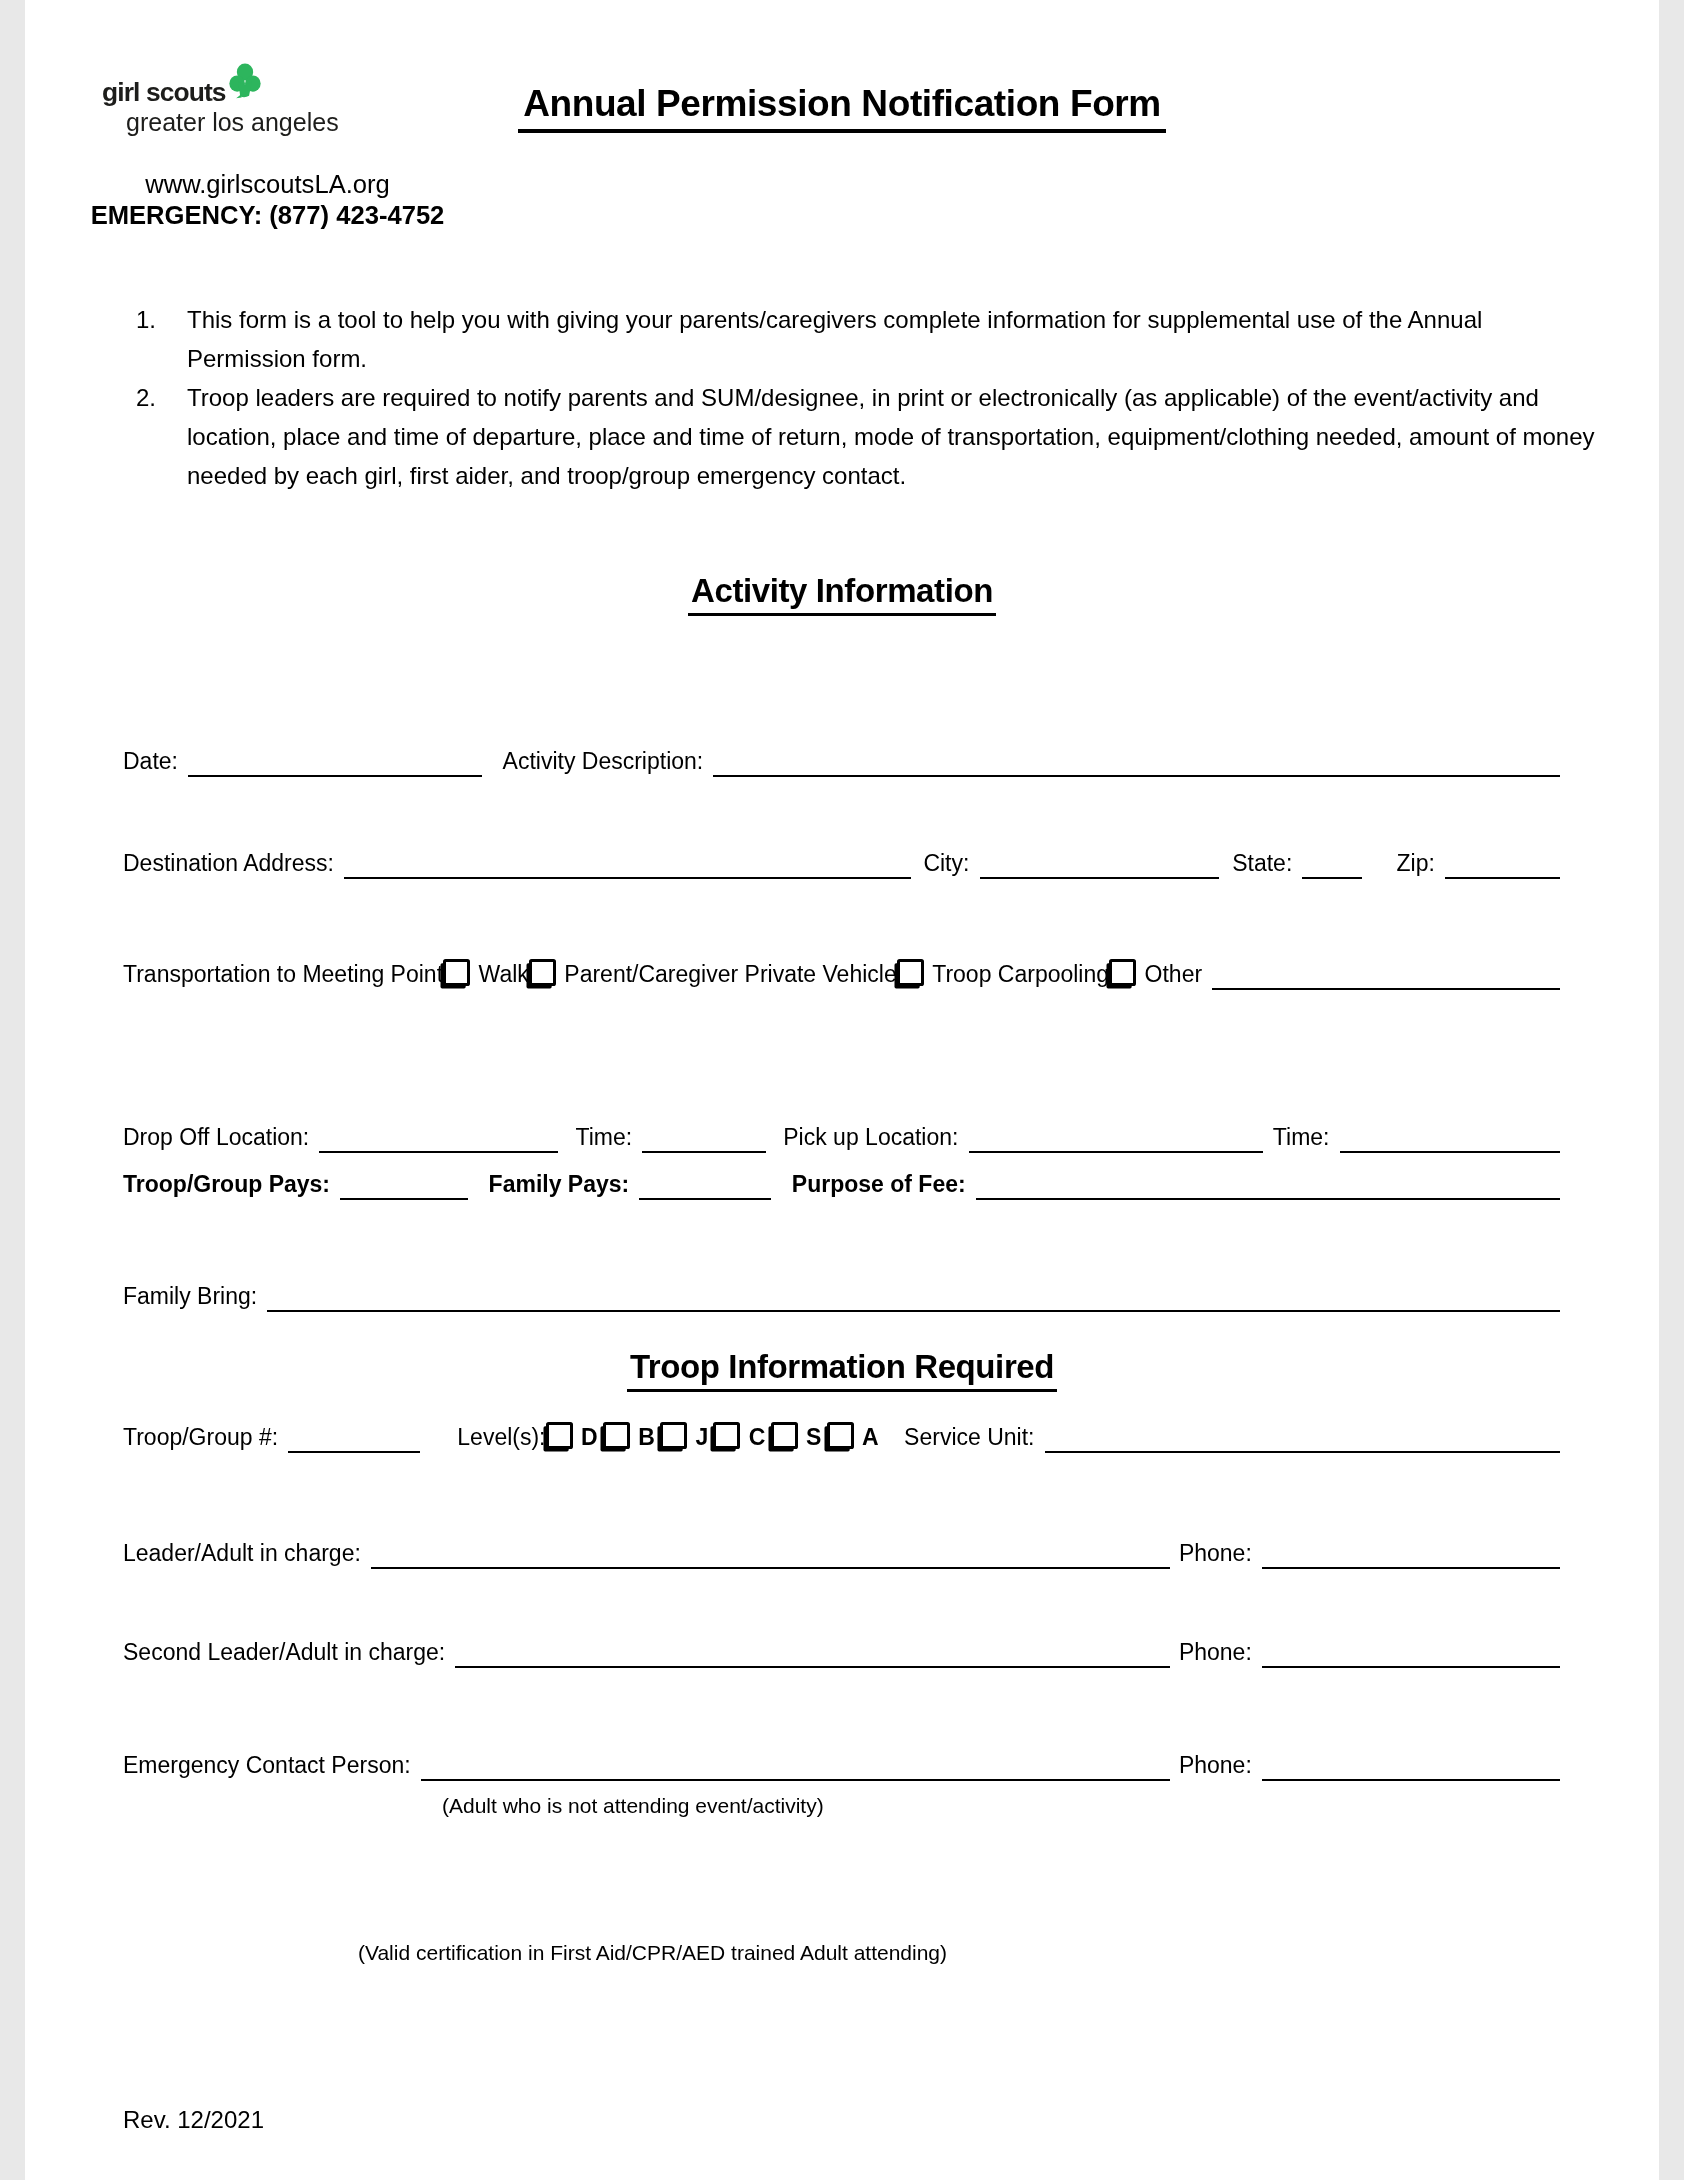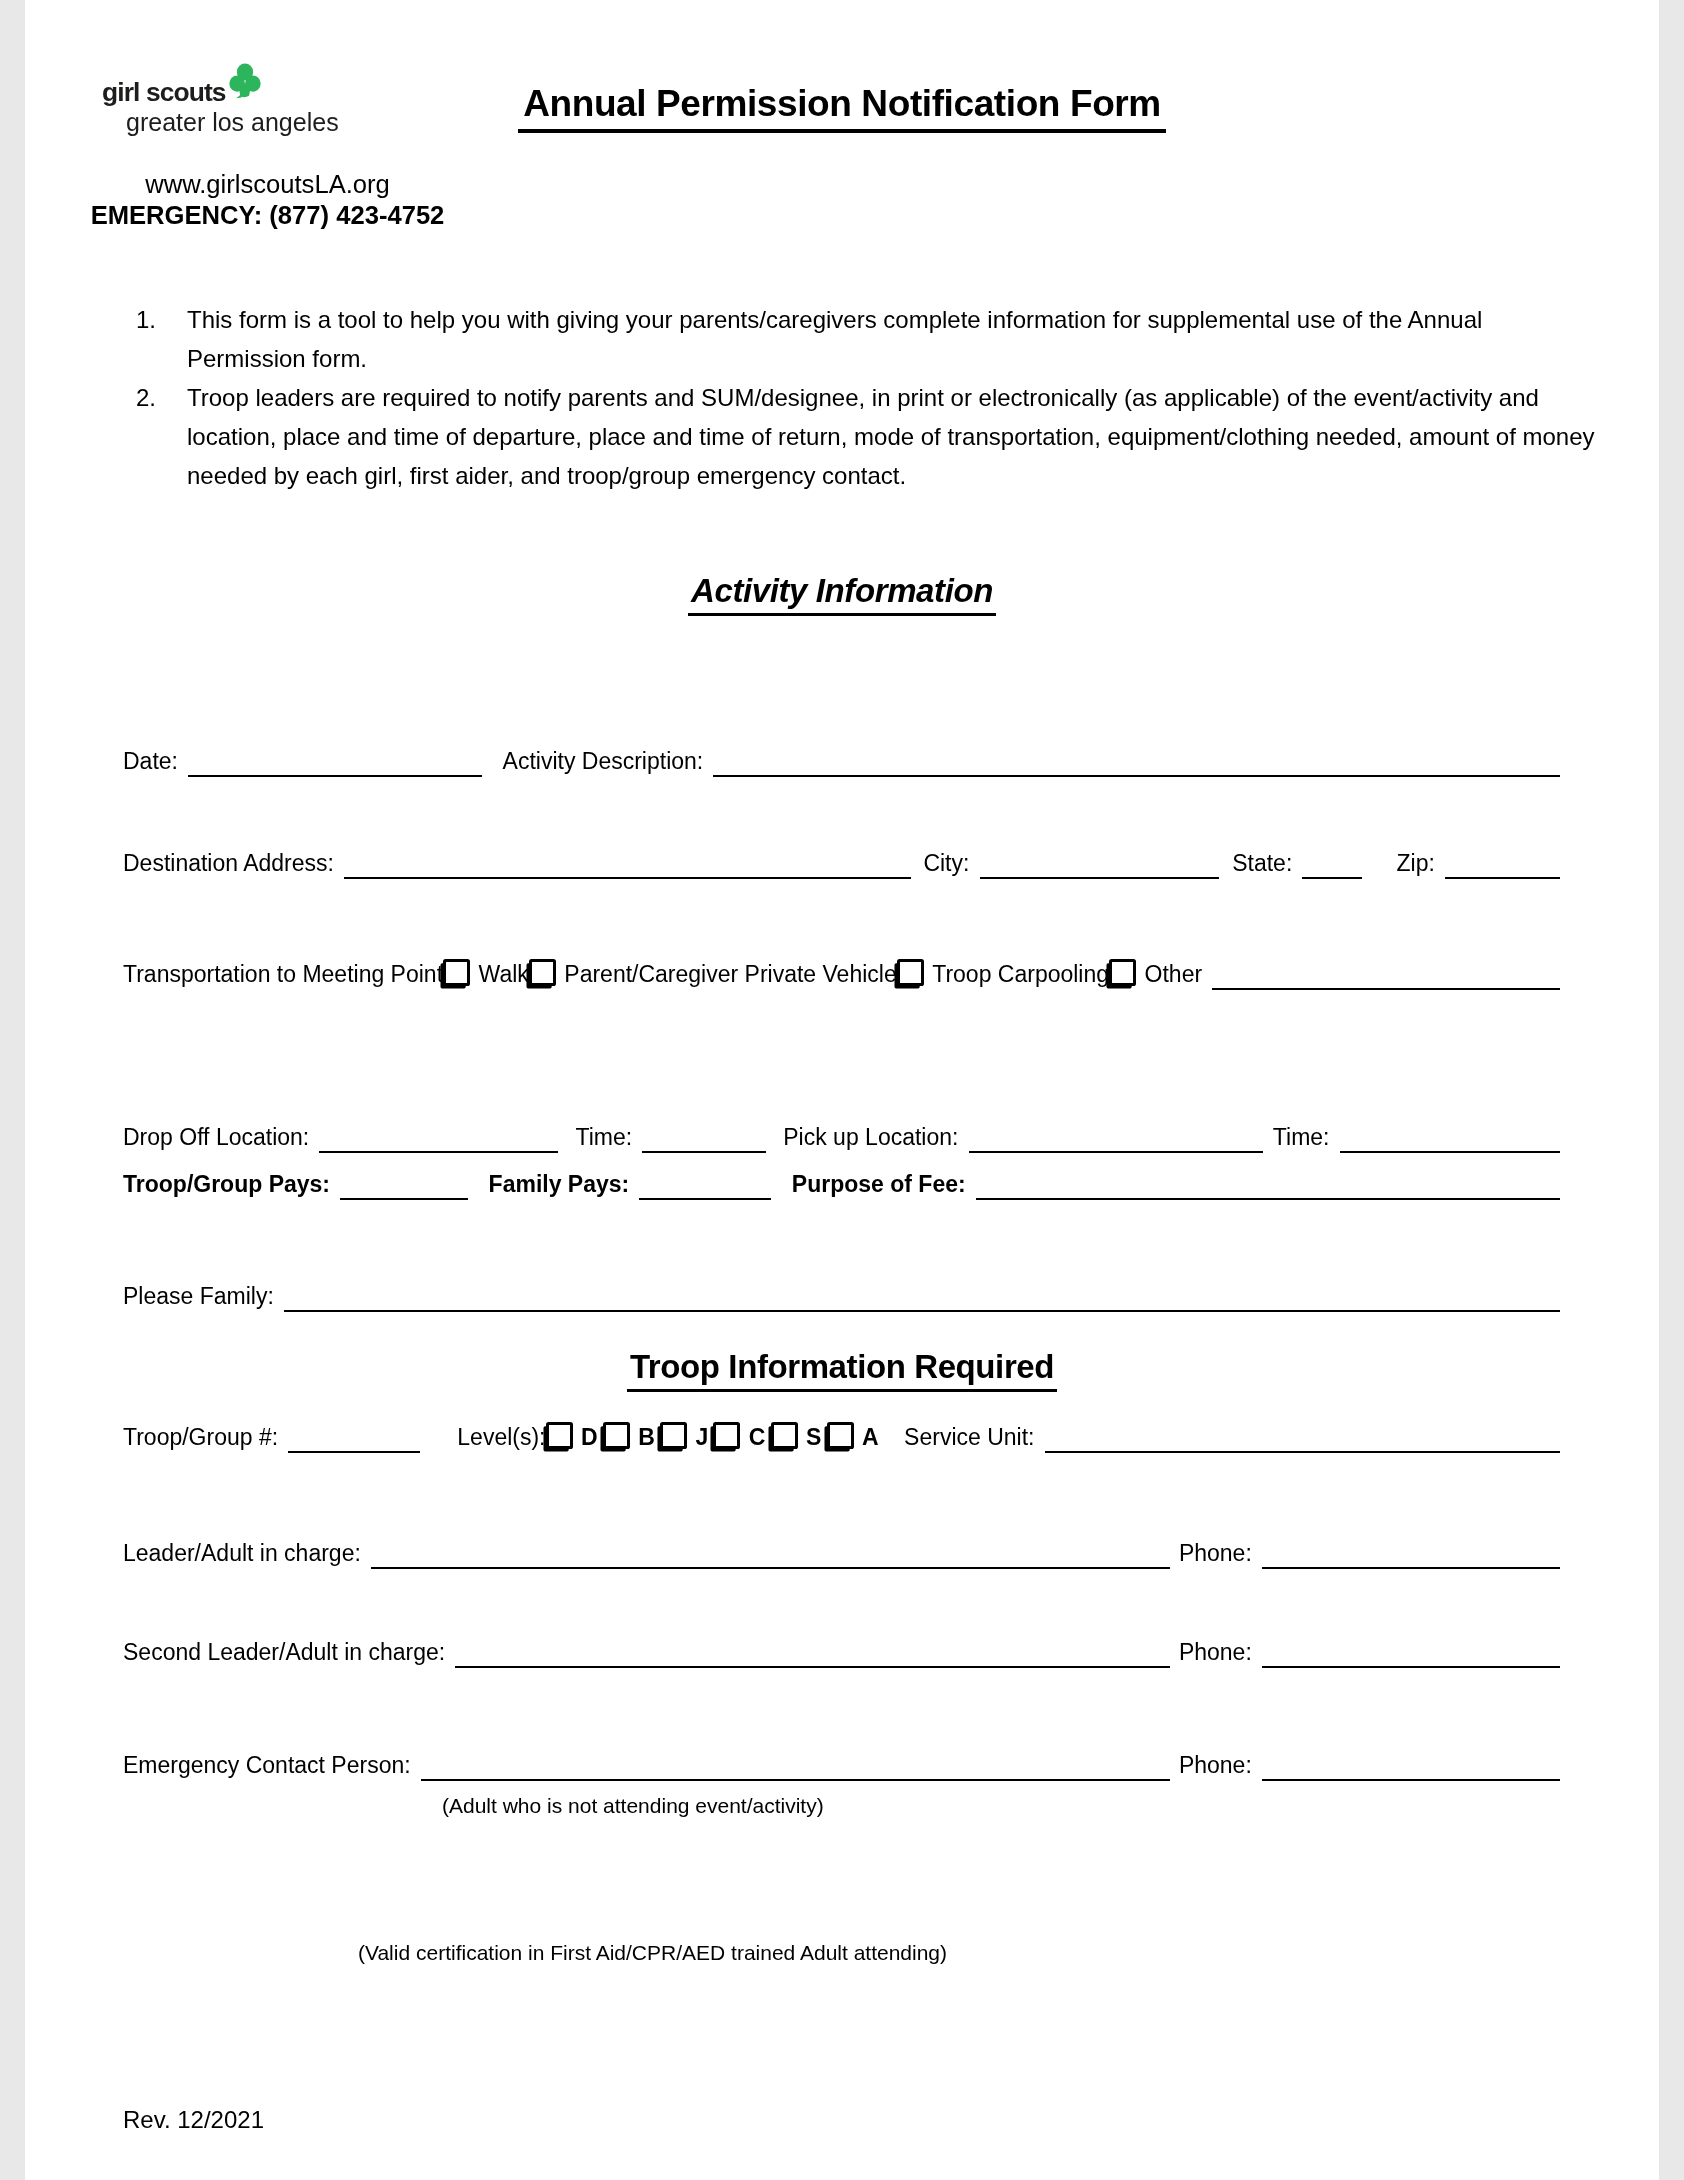--- a/index.html
+++ b/index.html
@@ -81,21 +81,21 @@
     <div class="inst-item">
       <span class="inst-num">1.</span>
       <span class="inst-text">This form is a tool to help you with giving your parents/caregivers complete information for supplemental use of the Annual Permission form.</span>
     </div>
     <div class="inst-item">
       <span class="inst-num">2.</span>
       <span class="inst-text">Troop leaders are required to notify parents and SUM/designee, in print or electronically (as applicable) of the event/activity and location, place and time of departure, place and time of return, mode of transportation, equipment/clothing needed, amount of money needed by each girl, first aider, and troop/group emergency contact.</span>
     </div>
   </div>
 
-  <div class="section-heading-wrap" style="top:572px;font-style:italic;">
+  <div class="section-heading-wrap" style="top:572px;">
     <span class="section-heading">Activity Information</span>
   </div>
 
   <div class="frow" style="top:746px;">
     <span class="lbl">Date:</span>
     <span class="ln ml12" style="width:294px;"></span>
     <span class="lbl ml24">Activity Description:</span>
     <span class="ln grow ml12"></span>
   </div>
 
@@ -137,21 +137,21 @@
   <div class="frow" style="top:1169px;font-weight:bold;">
     <span class="lbl">Troop/Group Pays:</span>
     <span class="ln ml12" style="width:128px;"></span>
     <span class="lbl ml24">Family Pays:</span>
     <span class="ln ml12" style="width:132px;"></span>
     <span class="lbl ml24">Purpose of Fee:</span>
     <span class="ln grow ml12"></span>
   </div>
 
   <div class="frow" style="top:1281px;">
-    <span class="lbl">Please Family:</span>
+    <span class="lbl">Family Bring:</span>
     <span class="ln grow ml12"></span>
   </div>
 
   <div class="section-heading-wrap" style="top:1348px;">
     <span class="section-heading">Troop Information Required</span>
   </div>
 
   <div class="frow" style="top:1422px;">
     <span class="lbl">Troop/Group #:</span>
     <span class="ln ml12" style="width:132px;"></span>

